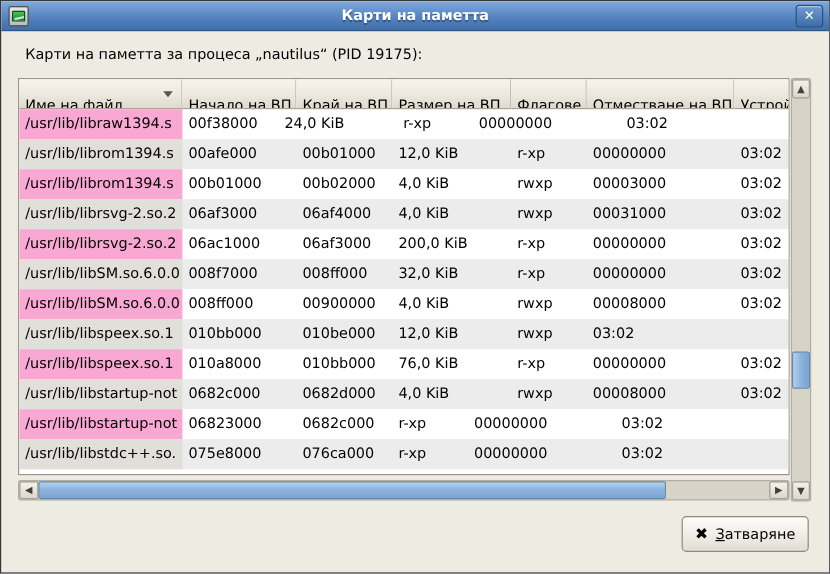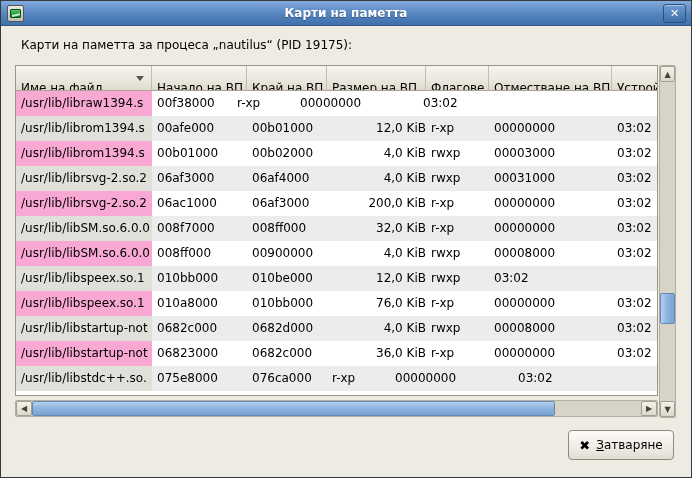--- a/index.html
+++ b/index.html
@@ -44,21 +44,21 @@
   .sort-arrow { margin-left:auto; margin-right:7px; width:0; height:0;
                 border-left:4px solid transparent; border-right:4px solid transparent;
                 border-top:5px solid #59554c; flex:none; }
   .tbody { width:676px; }
   .tr { display:flex; width:676px; height:25px; line-height:25px; cursor:default; }
   .tr.odd  { background:#ffffff; }
   .tr.even { background:#ececec; }
   .tr.odd  .c0 { background:#f9a8d4; }
   .tr.even .c0 { background:#e1dfda; }
   .td { padding-left:5px; white-space:nowrap; overflow:hidden; }
-  .c0 { width:136px; } .c1 { width:95px; } .c2 { width:80px; } .c3 { width:99px;text-align:right; }
+  .c0 { width:136px; } .c1 { width:95px; } .c2 { width:80px; } .c3 { width:99px; }
   .c4 { width:63px; } .c5 { width:123px; } .c6 { width:80px; }
 
   
   .sb-btn { background:linear-gradient(180deg,#f4f1eb,#dcd7cb); border:1px solid #a49f93;
             border-radius:2px; color:#45413a; font-size:8px; text-align:center;
             display:flex; align-items:center; justify-content:center; cursor:pointer; }
   .vscroll { position:absolute; left:658px; top:64px; width:17px; height:353px;
              background:#d8d3c7; border:1px solid #b3aea2; border-radius:2px; }
   .vscroll .up   { position:absolute; left:0; top:0; width:15px; height:16px; }
   .vscroll .down { position:absolute; left:0; bottom:0; width:15px; height:16px; }
@@ -119,20 +119,21 @@
       </div>
       <div class="th c6">
         <span class="th-label">Устройство</span>
       </div>
     </div>
     <div class="tbody">
 
     <div class="tr odd">
           <div class="td c0">/usr/lib/libraw1394.s</div>
           <div class="td c2">00f38000</div>
+          <div class="td c3">24,0 KiB</div>
           <div class="td c4">r-xp</div>
           <div class="td c5">00000000</div>
           <div class="td c6">03:02</div>
         </div>
         <div class="tr even">
           <div class="td c0">/usr/lib/librom1394.s</div>
           <div class="td c1">00afe000</div>
           <div class="td c2">00b01000</div>
           <div class="td c3">12,0 KiB</div>
           <div class="td c4">r-xp</div>
@@ -207,21 +208,20 @@
           <div class="td c2">0682d000</div>
           <div class="td c3">4,0 KiB</div>
           <div class="td c4">rwxp</div>
           <div class="td c5">00008000</div>
           <div class="td c6">03:02</div>
         </div>
         <div class="tr odd">
           <div class="td c0">/usr/lib/libstartup-not</div>
           <div class="td c1">06823000</div>
           <div class="td c2">0682c000</div>
-          <div class="td c3">36,0 KiB</div>
           <div class="td c4">r-xp</div>
           <div class="td c5">00000000</div>
           <div class="td c6">03:02</div>
         </div>
         <div class="tr even">
           <div class="td c0">/usr/lib/libstdc++.so.</div>
           <div class="td c1">075e8000</div>
           <div class="td c2">076ca000</div>
           <div class="td c4">r-xp</div>
           <div class="td c5">00000000</div>

